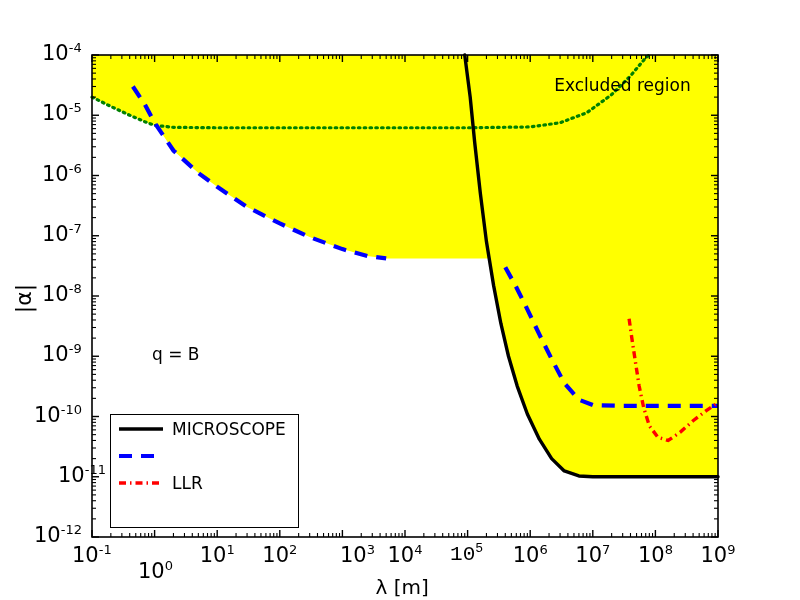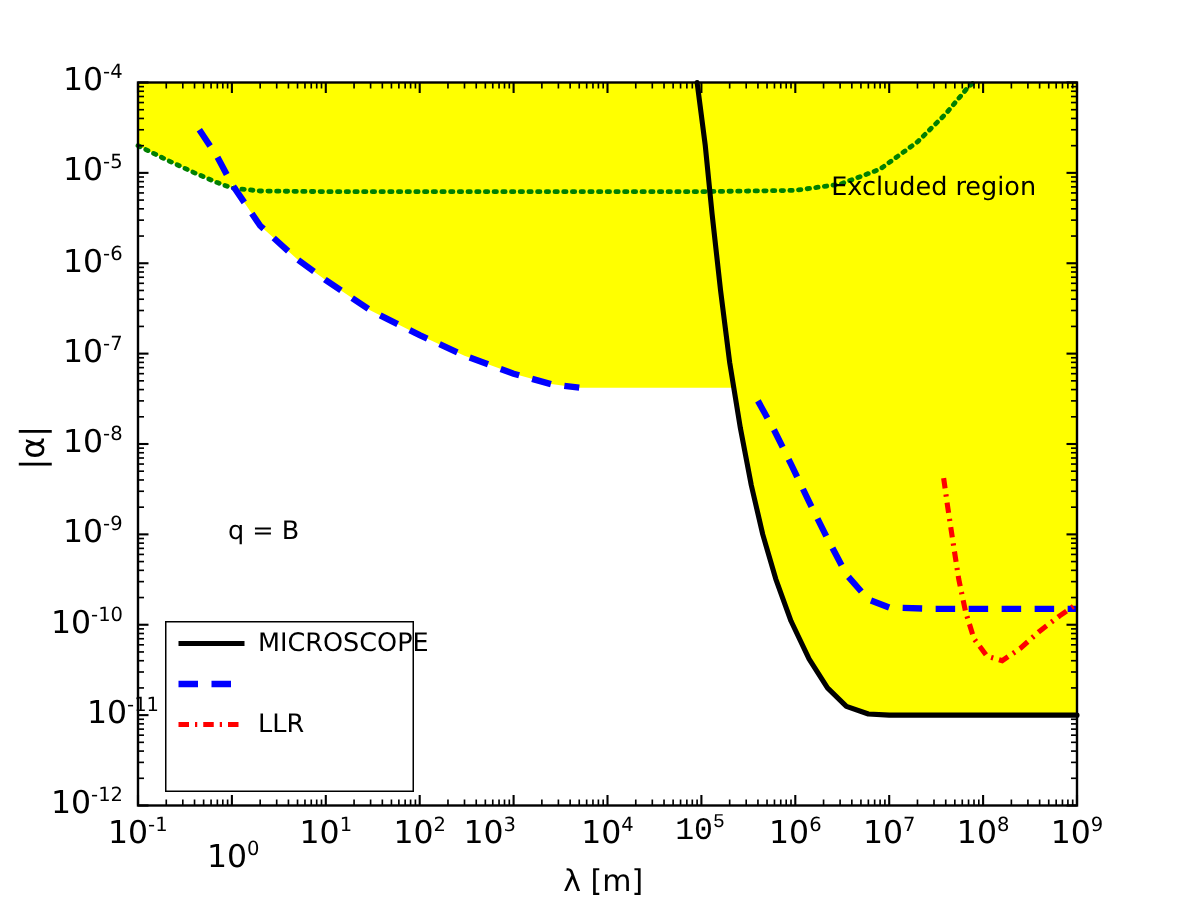--- a/index.html
+++ b/index.html
@@ -68,21 +68,21 @@
     position: absolute;
     font-size: 17px;
     color: #000000;
     white-space: nowrap;
     font-family: "DejaVu Sans", "Liberation Sans", sans-serif;
   }
   #legend-box {
     position: absolute;
     left: 110px;
     top: 414px;
-    width: 166px;
+    width: 189px;
     height: 114px;
     border: 1.3px solid #000000;
     background: #ffffff;
     box-sizing: border-box;
   }
   .legend-row {
     position: relative;
     height: 27px;
     display: flex;
     align-items: center;
@@ -451,21 +451,21 @@
         <line x1="92" y1="55" x2="99" y2="55" stroke="#000000" stroke-width="1.4"></line>
         <line x1="718" y1="55" x2="711" y2="55" stroke="#000000" stroke-width="1.4"></line>
       </g>
   </svg>
 
   <div id="xticks">
       <div class="tick-label" style="top: 543px; left: 72px;">10<sup>-1</sup></div>
       <div class="tick-label" style="top: 543px; left: 138px; margin-top: 16px;">10<sup>0</sup></div>
       <div class="tick-label" style="top: 543px; left: 199.7px;">10<sup>1</sup></div>
       <div class="tick-label" style="top: 543px; left: 262.3px;">10<sup>2</sup></div>
-      <div class="tick-label" style="top: 543px; left: 309px;">10<sup>3</sup></div>
+      <div class="tick-label" style="top: 543px; left: 340px;">10<sup>3</sup></div>
       <div class="tick-label" style="top: 543px; left: 387.5px;">10<sup>4</sup></div>
       <div class="tick-label" style="top: 543px; left: 450.1px; font-family: Liberation Mono, monospace;">10<sup>5</sup></div>
       <div class="tick-label" style="top: 543px; left: 512.7px;">10<sup>6</sup></div>
       <div class="tick-label" style="top: 543px; left: 575.3px;">10<sup>7</sup></div>
       <div class="tick-label" style="top: 543px; left: 637.9px;">10<sup>8</sup></div>
       <div class="tick-label" style="top: 543px; left: 700.5px;">10<sup>9</sup></div>
     </div>
 
   <div id="yticks">
       <div class="tick-label" style="left: 42px; top: 41px;">10<sup>-4</sup></div>
@@ -478,21 +478,21 @@
       <div class="tick-label" style="left: 34px; top: 462.75px; margin-left: 24px;">10<sup>-11</sup></div>
       <div class="tick-label" style="left: 34px; top: 523px;">10<sup>-12</sup></div>
     </div>
 
   <div class="axis-title" id="xlabel" style="top: 575px; left: 375.5px;">λ [m]</div>
 
   <div id="ylabel-wrap">
     <div id="ylabel" class="axis-title">|α|</div>
   </div>
 
-  <div class="annot" id="annot-excluded" style="left: 554.168px; top: 74.8147px; margin-top: 40px;">Excluded region</div>
+  <div class="annot" id="annot-excluded" style="left: 554.168px; top: 74.8147px;">Excluded region</div>
   <div class="annot" id="annot-q" style="left: 152.036px; top: 343.756px;">q = B</div>
 
   <div id="legend-box">
     <div class="legend-row">
       <svg class="legend-swatch" viewBox="0 0 46 20">
         <line x1="1" y1="10" x2="45" y2="10" stroke="#000000" stroke-width="3.4"></line>
       </svg>
       <span class="legend-text">MICROSCOPE</span>
     </div>
     <div class="legend-row">

